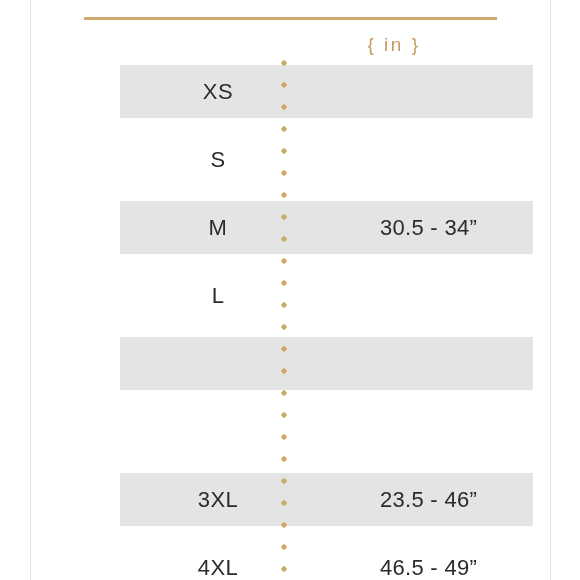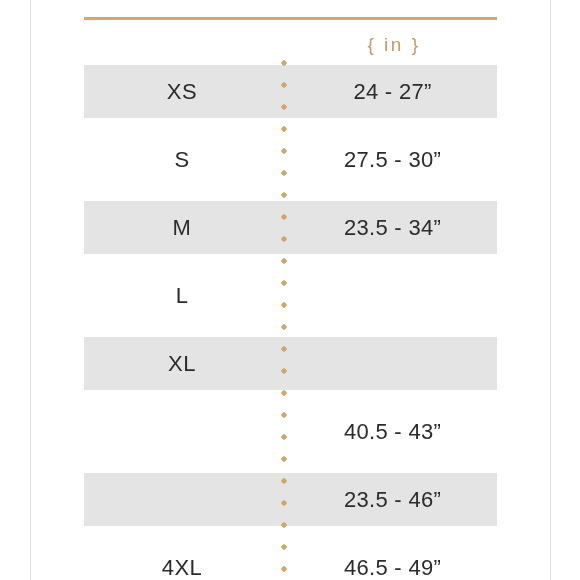--- a/index.html
+++ b/index.html
@@ -72,20 +72,21 @@
   .rows {
     position: absolute;
     left: 0;
     top: 65px;
     width: 413px;
   }
   .row {
     position: relative;
     width: 348px;
     height: 68px;
+    margin-left: 36px;
   }
   .row .band {
     position: absolute;
     left: 0;
     top: 0;
     width: 413px;
     height: 53px;
     background: transparent;
   }
   .row.shaded .band {
@@ -141,46 +142,43 @@
   <div class="top-rule"></div>
 
   <div class="header-row">
     <div class="unit-label">{ in }</div>
   </div>
 
   <div class="rows" id="rows-container">
       <div class="row shaded">
         <div class="band"></div>
         <div class="cell size">XS</div>
-        <div class="cell measure">24 - 27”</div>
       </div>
       <div class="row">
         <div class="band"></div>
         <div class="cell size">S</div>
-        <div class="cell measure">27.5 - 30”</div>
       </div>
       <div class="row shaded">
         <div class="band"></div>
         <div class="cell size">M</div>
-        <div class="cell measure">23.5 - 34”</div>
+        <div class="cell measure">30.5 - 34”</div>
       </div>
       <div class="row">
         <div class="band"></div>
         <div class="cell size">L</div>
       </div>
       <div class="row shaded">
         <div class="band"></div>
-        <div class="cell size">XL</div>
       </div>
       <div class="row">
         <div class="band"></div>
-        <div class="cell measure">40.5 - 43”</div>
       </div>
       <div class="row shaded">
         <div class="band"></div>
+        <div class="cell size">3XL</div>
         <div class="cell measure">23.5 - 46”</div>
       </div>
       <div class="row">
         <div class="band"></div>
         <div class="cell size">4XL</div>
         <div class="cell measure">46.5 - 49”</div>
       </div>
     </div>
 
   <div class="dot-divider"></div>

